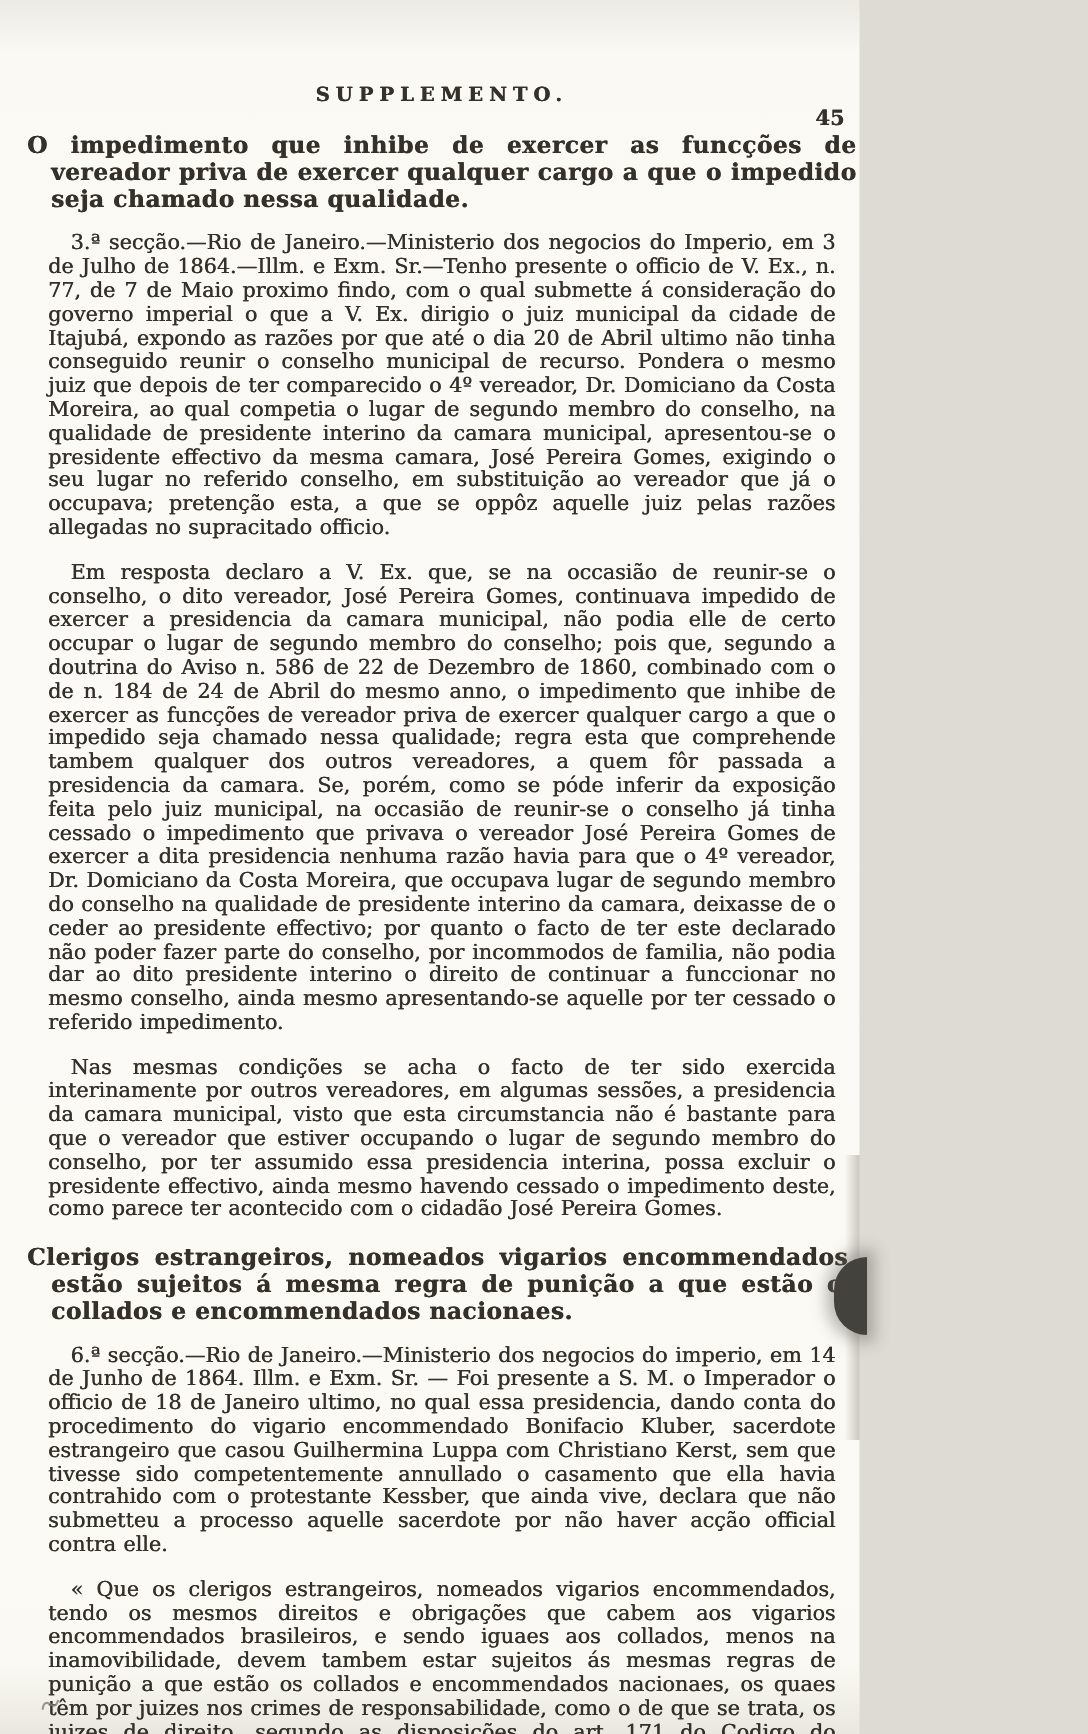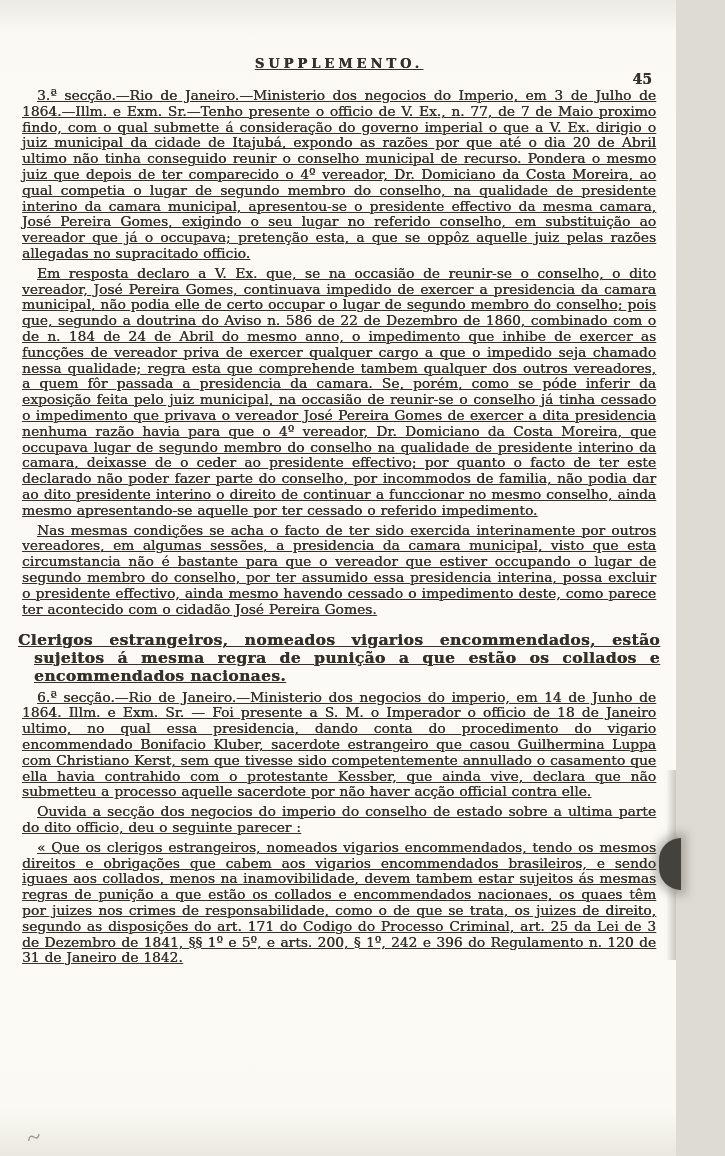--- a/index.html
+++ b/index.html
@@ -5,30 +5,29 @@
   html, body { margin: 0; padding: 0; }
   body {
     width: 725px;
     height: 1156px;
     overflow: hidden;
     background: #dddbd4;
     font-family: "DejaVu Serif", "Liberation Serif", serif;
   }
   .page {
     position: relative;
-    width: 676px;
+    width: 573px;
     height: 1156px;
     box-sizing: border-box;
-    padding: 56px 16px 0 18px;
+    padding: 56px 2px 0 18px;
     background: linear-gradient(180deg, #eceae4 0%, #faf9f4 3%, #fbfaf6 50%, #faf9f3 96%, #e9e7e0 100%);
     color: #35312a;
     font-size: 13.8px;
     line-height: 15.8px;
     text-shadow: 0.3px 0 0 currentColor; 
-    text-decoration: underline;
   }
   .running-head {
     position: relative;
     text-align: center;
     font-weight: bold;
     font-size: 13px;
     letter-spacing: 4px;
     margin: 0 0 14px 0;
     height: 18px;
   }
@@ -44,21 +43,21 @@
     margin: 0 0 5px 0;
     font-size: 15.6px;
     line-height: 17.8px;
     font-weight: bold;
     letter-spacing: 0.3px;
     padding-left: 16px;
     text-indent: -16px; 
     text-align: justify;
   }
   .body-para {
-    margin: 4px;
+    margin: 14px;
     text-align: justify;
     text-indent: 15px;
     word-spacing: 0.5px;
   }
   .signature-line {
     margin: 0;
     text-align: justify;
     text-indent: 15px;
   }
   .signature-line em { font-style: italic; }
@@ -95,29 +94,29 @@
 <body>
 
 <div class="page">
 
   <header class="running-head">
     <span>SUPPLEMENTO.</span>
     <span class="page-num">45</span>
   </header>
 
   <section class="article">
+    <h2 class="article-heading">O impedimento que inhibe de exercer as funcções de vereador priva de exercer qualquer cargo a que o impedido seja chamado nessa qualidade.</h2>
     <p class="body-para">3.ª secção.—Rio de Janeiro.—Ministerio dos negocios do Imperio, em 3 de Julho de 1864.—Illm. e Exm. Sr.—Tenho presente o officio de V. Ex., n. 77, de 7 de Maio proximo findo, com o qual submette á consideração do governo imperial o que a V. Ex. dirigio o juiz municipal da cidade de Itajubá, expondo as razões por que até o dia 20 de Abril ultimo não tinha conseguido reunir o conselho municipal de recurso. Pondera o mesmo juiz que depois de ter comparecido o 4º vereador, Dr. Domiciano da Costa Moreira, ao qual competia o lugar de segundo membro do conselho, na qualidade de presidente interino da camara municipal, apresentou-se o presidente effectivo da mesma camara, José Pereira Gomes, exigindo o seu lugar no referido conselho, em substituição ao vereador que já o occupava; pretenção esta, a que se oppôz aquelle juiz pelas razões allegadas no supracitado officio.</p>
     <p class="body-para">Em resposta declaro a V. Ex. que, se na occasião de reunir-se o conselho, o dito vereador, José Pereira Gomes, continuava impedido de exercer a presidencia da camara municipal, não podia elle de certo occupar o lugar de segundo membro do conselho; pois que, segundo a doutrina do Aviso n. 586 de 22 de Dezembro de 1860, combinado com o de n. 184 de 24 de Abril do mesmo anno, o impedimento que inhibe de exercer as funcções de vereador priva de exercer qualquer cargo a que o impedido seja chamado nessa qualidade; regra esta que comprehende tambem qualquer dos outros vereadores, a quem fôr passada a presidencia da camara. Se, porém, como se póde inferir da exposição feita pelo juiz municipal, na occasião de reunir-se o conselho já tinha cessado o impedimento que privava o vereador José Pereira Gomes de exercer a dita presidencia nenhuma razão havia para que o 4º vereador, Dr. Domiciano da Costa Moreira, que occupava lugar de segundo membro do conselho na qualidade de presidente interino da camara, deixasse de o ceder ao presidente effectivo; por quanto o facto de ter este declarado não poder fazer parte do conselho, por incommodos de familia, não podia dar ao dito presidente interino o direito de continuar a funccionar no mesmo conselho, ainda mesmo apresentando-se aquelle por ter cessado o referido impedimento.</p>
     <p class="body-para">Nas mesmas condições se acha o facto de ter sido exercida interinamente por outros vereadores, em algumas sessões, a presidencia da camara municipal, visto que esta circumstancia não é bastante para que o vereador que estiver occupando o lugar de segundo membro do conselho, por ter assumido essa presidencia interina, possa excluir o presidente effectivo, ainda mesmo havendo cessado o impedimento deste, como parece ter acontecido com o cidadão José Pereira Gomes.</p>
   </section>
 
   <section class="article">
     <h2 class="article-heading">Clerigos estrangeiros, nomeados vigarios encommendados, estão sujeitos á mesma regra de punição a que estão os collados e encommendados nacionaes.</h2>
     <p class="body-para">6.ª secção.—Rio de Janeiro.—Ministerio dos negocios do imperio, em 14 de Junho de 1864. Illm. e Exm. Sr. — Foi presente a S. M. o Imperador o officio de 18 de Janeiro ultimo, no qual essa presidencia, dando conta do procedimento do vigario encommendado Bonifacio Kluber, sacerdote estrangeiro que casou Guilhermina Luppa com Christiano Kerst, sem que tivesse sido competentemente annullado o casamento que ella havia contrahido com o protestante Kessber, que ainda vive, declara que não submetteu a processo aquelle sacerdote por não haver acção official contra elle.</p>
-    <p class="body-para">Ouvida a secção dos negocios do imperio do conselho de estado sobre a ultima parte do dito officio, deu o seguinte parecer :</p>
     <p class="body-para">« Que os clerigos estrangeiros, nomeados vigarios encommendados, tendo os mesmos direitos e obrigações que cabem aos vigarios encommendados brasileiros, e sendo iguaes aos collados, menos na inamovibilidade, devem tambem estar sujeitos ás mesmas regras de punição a que estão os collados e encommendados nacionaes, os quaes têm por juizes nos crimes de responsabilidade, como o de que se trata, os juizes de direito, segundo as disposições do art. 171 do Codigo do Processo Criminal, art. 25 da Lei de 3 de Dezembro de 1841, §§ 1º e 5º, e arts. 200, § 1º, 242 e 396 do Regulamento n. 120 de 31 de Janeiro de 1842.</p>
   </section>
 
   <div class="scan-edge-shadow"></div>
   <div class="scan-blob"></div>
 
   <div class="pencil-mark">
     <svg width="16" height="10" viewBox="0 0 16 10">
       <path d="M2 7 Q5 1 8 5 T14 4" stroke="#85827a" fill="none" stroke-width="1.4"></path>
     </svg>

